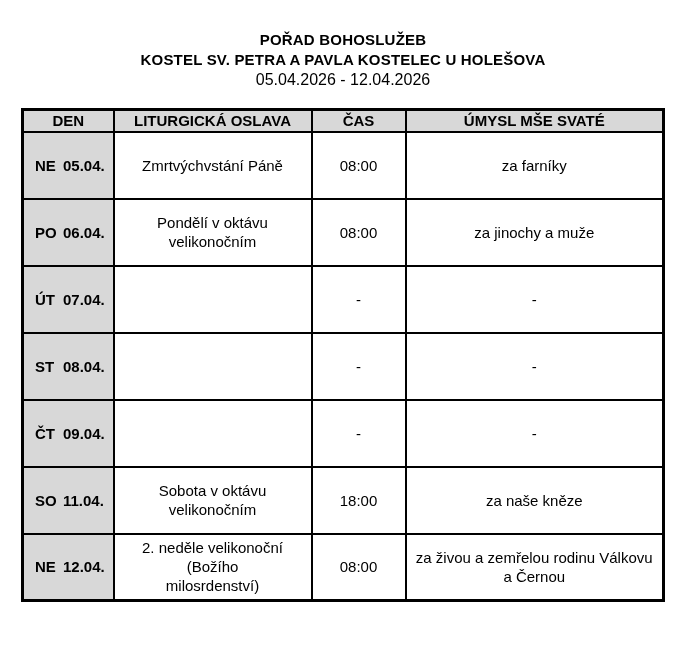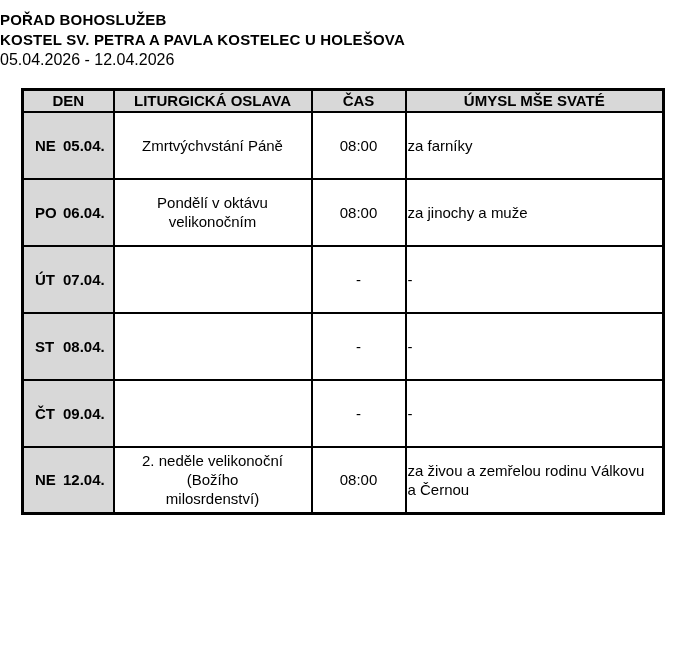--- a/index.html
+++ b/index.html
@@ -15,21 +15,22 @@
   }
   body {
     width: 686px;
     height: 671px;
     background: var(--page-bg);
     color: var(--text-color);
     font-family: "Liberation Sans", sans-serif;
     overflow: hidden;
   }
   .title-block {
-    padding-top: 10px;
+    padding-top: 30px;
+    text-align: center;
   }
   .title-line {
     font-size: 15px;
     font-weight: bold;
     line-height: 20px;
     letter-spacing: 0.2px;
   }
   .date-line {
     font-size: 16px;
     font-weight: normal;
@@ -72,21 +73,21 @@
     text-align: center;
     padding: 0 24px;
     white-space: pre-line;
     line-height: 19px;
   }
   td.time-cell {
     text-align: center;
     padding: 4px 2px;
   }
   td.intention-cell {
-    text-align: left;
+    text-align: center;
     padding: 0 1px;
     white-space: pre-line;
     line-height: 19px;
   }
   col.c-day { width: 91px; }
   col.c-celebration { width: 198px; }
   col.c-time { width: 94px; }
   col.c-intention { width: 258px; }
 </style>
 </head>
@@ -139,20 +140,27 @@
       <td class="time-cell">-</td>
       <td class="intention-cell">-</td>
     </tr>
     <tr>
       <td class="day-cell"><span class="day-abbr">ČT</span><span>09.04.</span></td>
       <td class="celebration-cell"></td>
       <td class="time-cell">-</td>
       <td class="intention-cell">-</td>
     </tr>
     <tr>
+      <td class="day-cell"><span class="day-abbr">SO</span><span>11.04.</span></td>
+      <td class="celebration-cell">Sobota v oktávu
+velikonočním</td>
+      <td class="time-cell">18:00</td>
+      <td class="intention-cell">za naše kněze</td>
+    </tr>
+    <tr>
       <td class="day-cell"><span class="day-abbr">NE</span><span>12.04.</span></td>
       <td class="celebration-cell">2. neděle velikonoční
 (Božího milosrdenství)</td>
       <td class="time-cell">08:00</td>
       <td class="intention-cell">za živou a zemřelou rodinu Válkovu
 a Černou</td>
     </tr>
   </tbody>
 </table>
 

